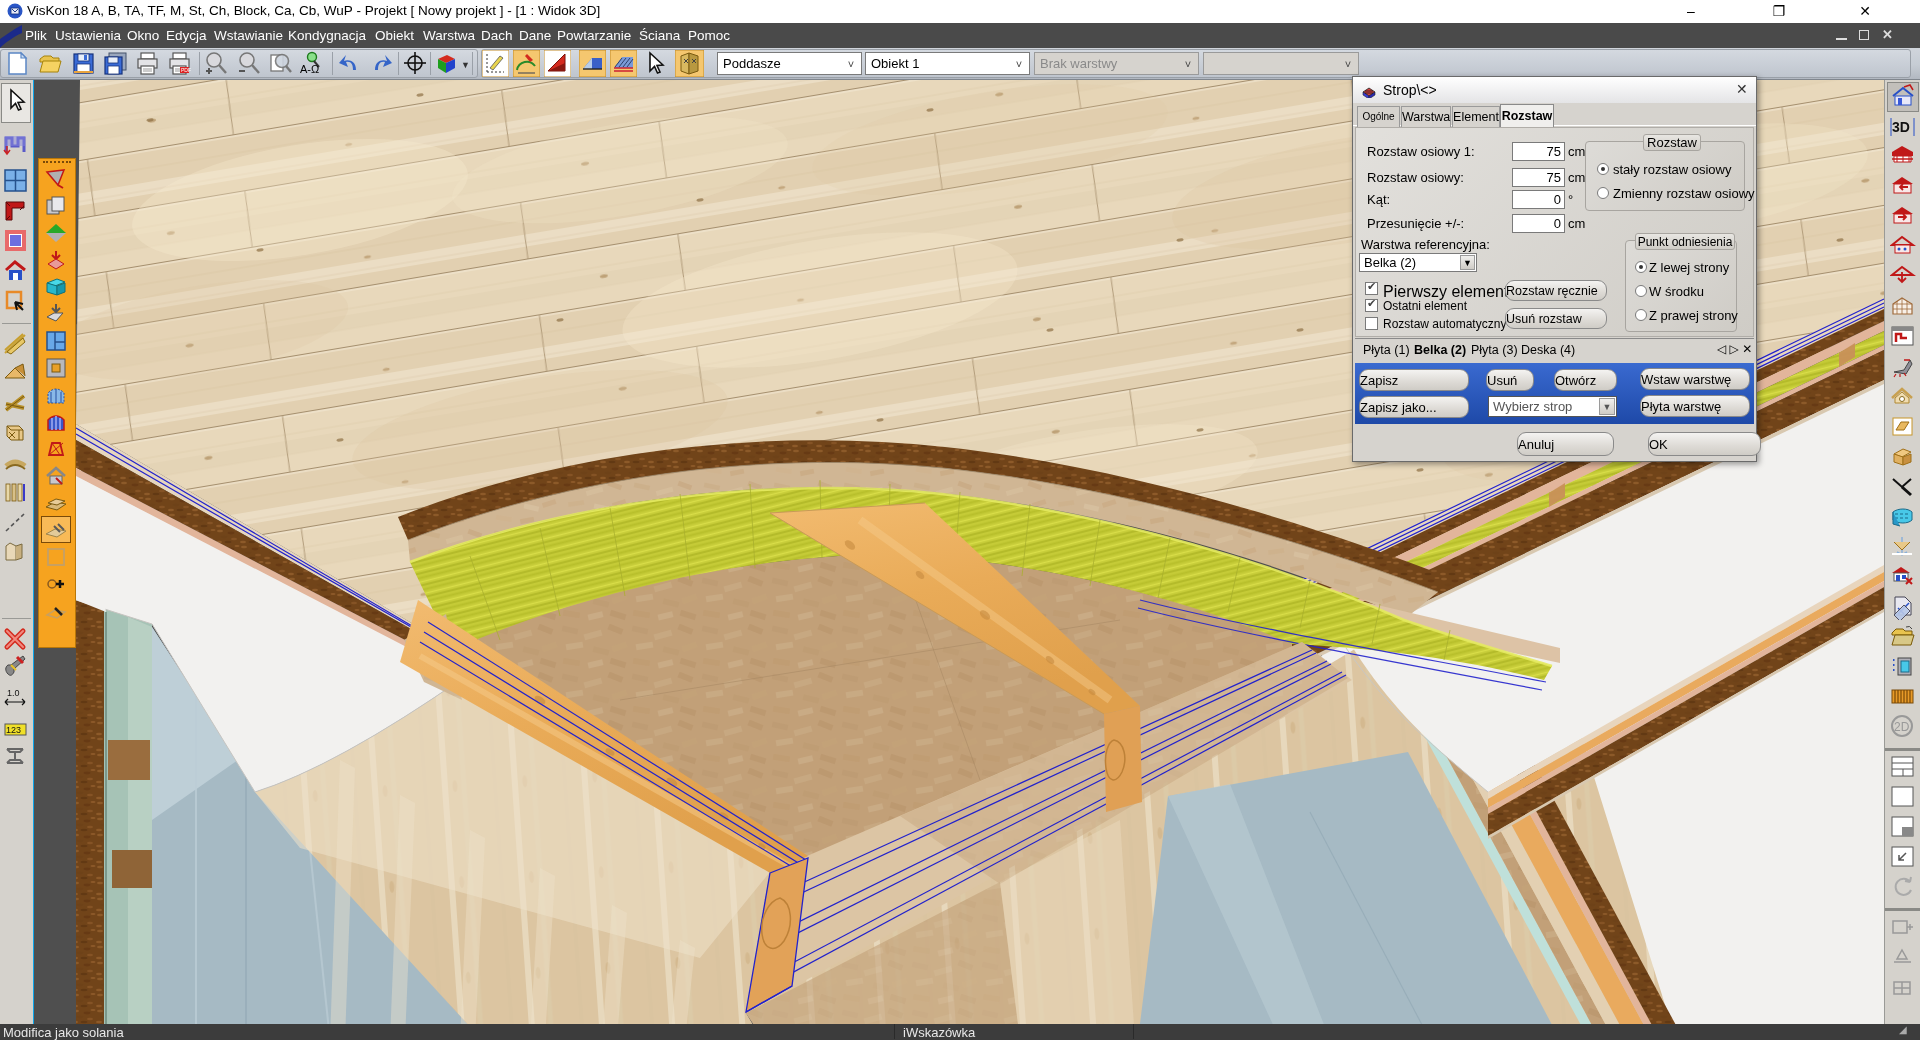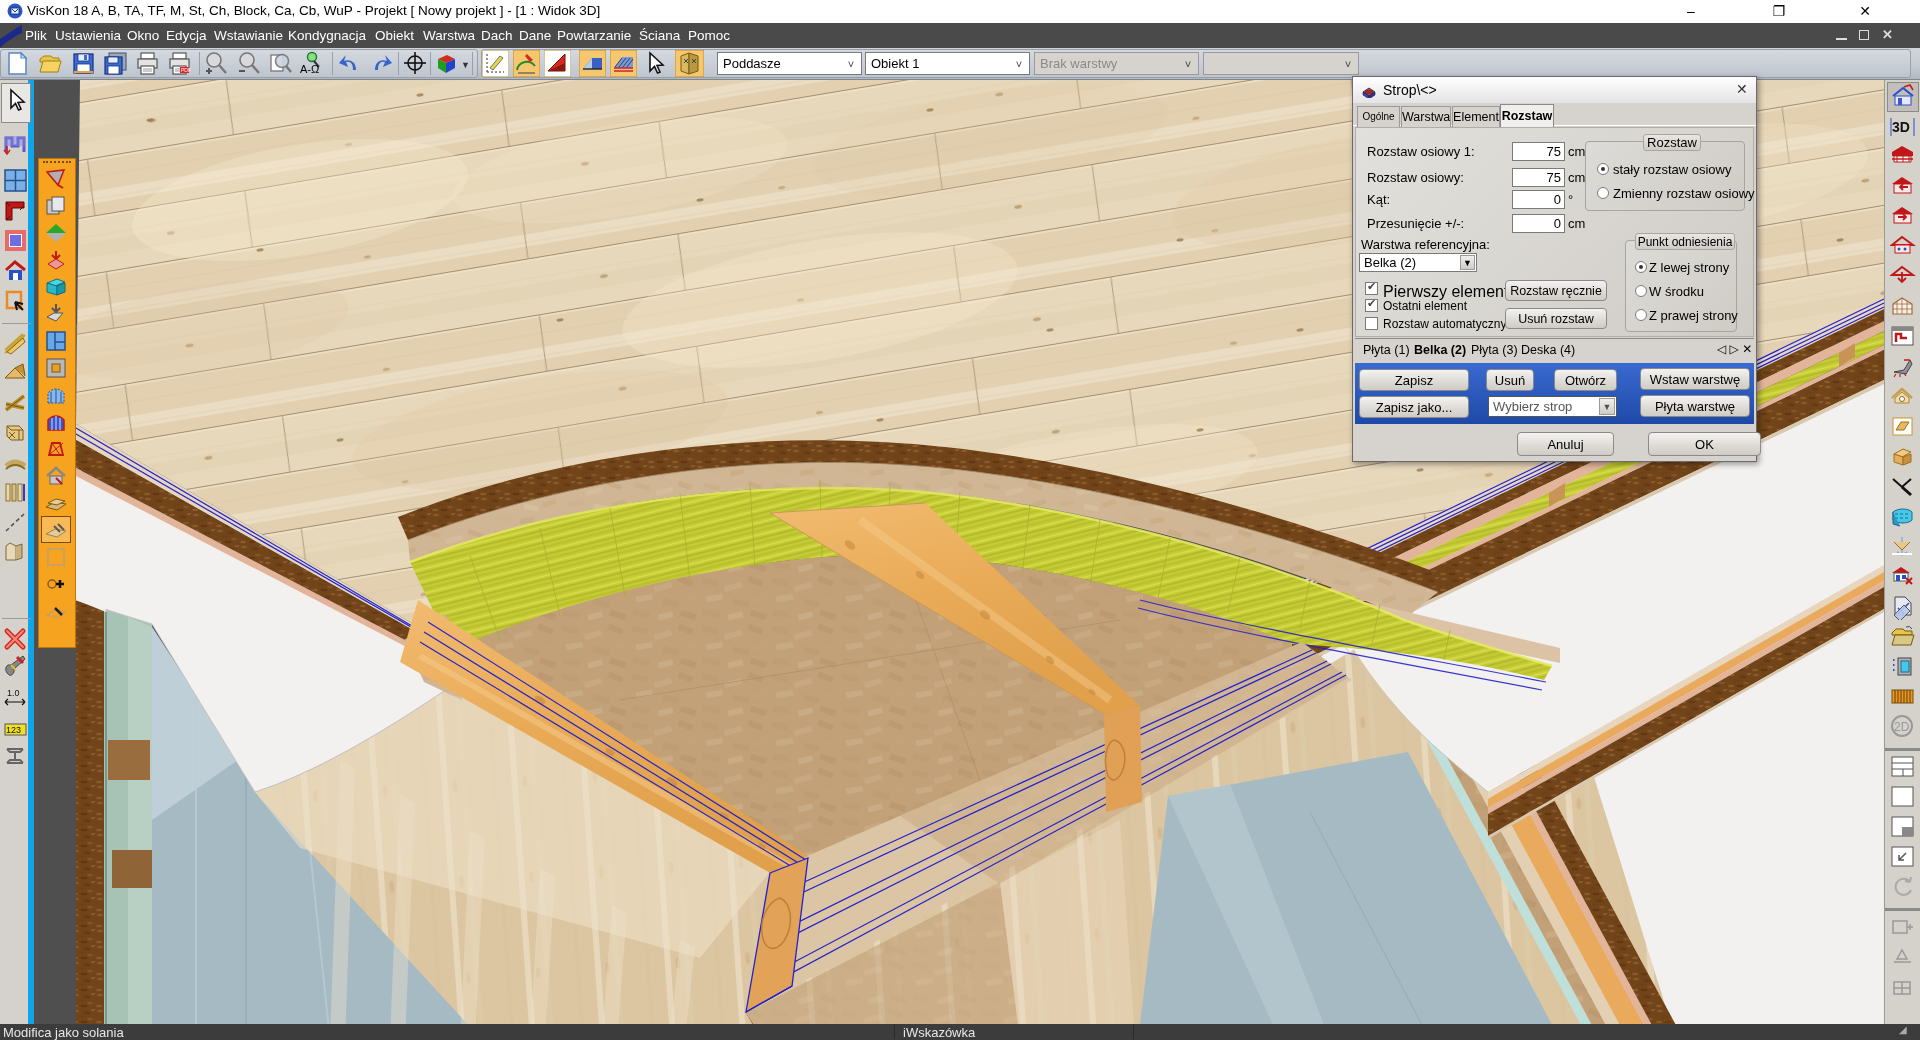--- a/index.html
+++ b/index.html
@@ -3,27 +3,27 @@
 html,body{width:1920px;height:1040px;overflow:hidden;font-family:"Liberation Sans",sans-serif;background:#4f4f4f}
 #titlebar{position:absolute;left:0;top:0;width:1920px;height:23px;background:#ffffff;color:#000;font-size:13.5px}
 #titlebar .ttext{position:absolute;left:27px;top:3px;white-space:nowrap}
 .wbtn{position:absolute;top:2px;width:18px;height:18px;color:#000;font-size:14px;text-align:center;line-height:18px}
 #menubar{position:absolute;left:0;top:23px;width:1920px;height:25px;background:#4a4a4a;color:#fff;font-size:13.5px}
 #menubar .mi{position:absolute;top:5px;white-space:nowrap}
 #toolbar{position:absolute;left:0;top:48px;width:1920px;height:32px;background:linear-gradient(180deg,#d0d5dc 0%,#c6ccd4 55%,#b2b8c1 100%);border-bottom:1px solid #80868e}
 .tbdd{position:absolute;top:4px;height:23px;background:#fff;border:1px solid #7a7a7a;font-size:13px;color:#000;line-height:21px;padding-left:5px}
 .tbdd .ddarr{position:absolute;right:3px;top:4px;width:14px;height:14px;font-size:11px;color:#444;text-align:center;line-height:14px}
 .tbdd.gray{background:#d6d3ce;color:#8a8a8a;border-color:#9a9a9a}
-#leftcol{position:absolute;left:0;top:80px;width:34px;height:944px;background:#d5d2cc;border-right:6px solid #0ea5e9}
+#leftcol{position:absolute;left:0;top:80px;width:34px;height:944px;background:#d5d2cc;border-right:1px solid #0ea5e9}
 #rightcol{position:absolute;left:1884px;top:80px;width:55px;height:944px;background:#d5d2cc;border-left:1px solid #9a9a96}
 #palette{position:absolute;left:38px;top:158px;width:38px;height:490px;background:#f6a31f;border:1px solid #b97708}
 #statusbar{position:absolute;left:0;top:1024px;width:1920px;height:16px;background:#3c3c3c;color:#e8e8e8;font-size:13px}
 #dlg{position:absolute;left:1352px;top:76px;width:405px;height:386px;background:#d6d3ce;border:1px solid #6a6a6a;box-shadow:2px 2px 6px rgba(0,0,0,.4);font-size:13px;color:#000}
 #dlgtitle{position:absolute;left:0;top:0;width:403px;height:26px;background:linear-gradient(180deg,#ffffff,#e4e4e6)}
-.btn{position:absolute;background:linear-gradient(180deg,#f4f3f1,#dddad5 60%,#cfccc6);border:1px solid #8a8a8a;border-radius:4px;text-align:center;font-size:13px;color:#000}
+.btn{position:absolute;background:linear-gradient(180deg,#f4f3f1,#dddad5 60%,#cfccc6);border:1px solid #8a8a8a;border-radius:9px;font-size:13px;color:#000}
 .gbox{position:absolute;border:1px solid #a8a5a0;border-radius:4px}
 .gcap{position:absolute;background:linear-gradient(180deg,#e8e6e2,#cfccc6);border:1px solid #a8a5a0;border-radius:3px;text-align:center}
 .radio{position:absolute;width:12px;height:12px;border-radius:50%;background:#fff;border:1px solid #7a7a7a}
 .radio.sel::after{content:"";position:absolute;left:3px;top:3px;width:4px;height:4px;border-radius:50%;background:#333}
 .chk{position:absolute;width:13px;height:13px;background:#fff;border:1px solid #7a7a7a}
 .lbl{position:absolute;white-space:nowrap;font-size:13px}
 .field{position:absolute;background:#fff;border:1px solid #7a7a7a;text-align:right;padding-right:3px;font-size:13px}</style></head>
 <body>
 <div id="scene" style="position:absolute;left:0;top:0;width:1920px;height:1040px"><svg width="1920" height="1040" viewBox="0 0 1920 1040">
 <defs>

